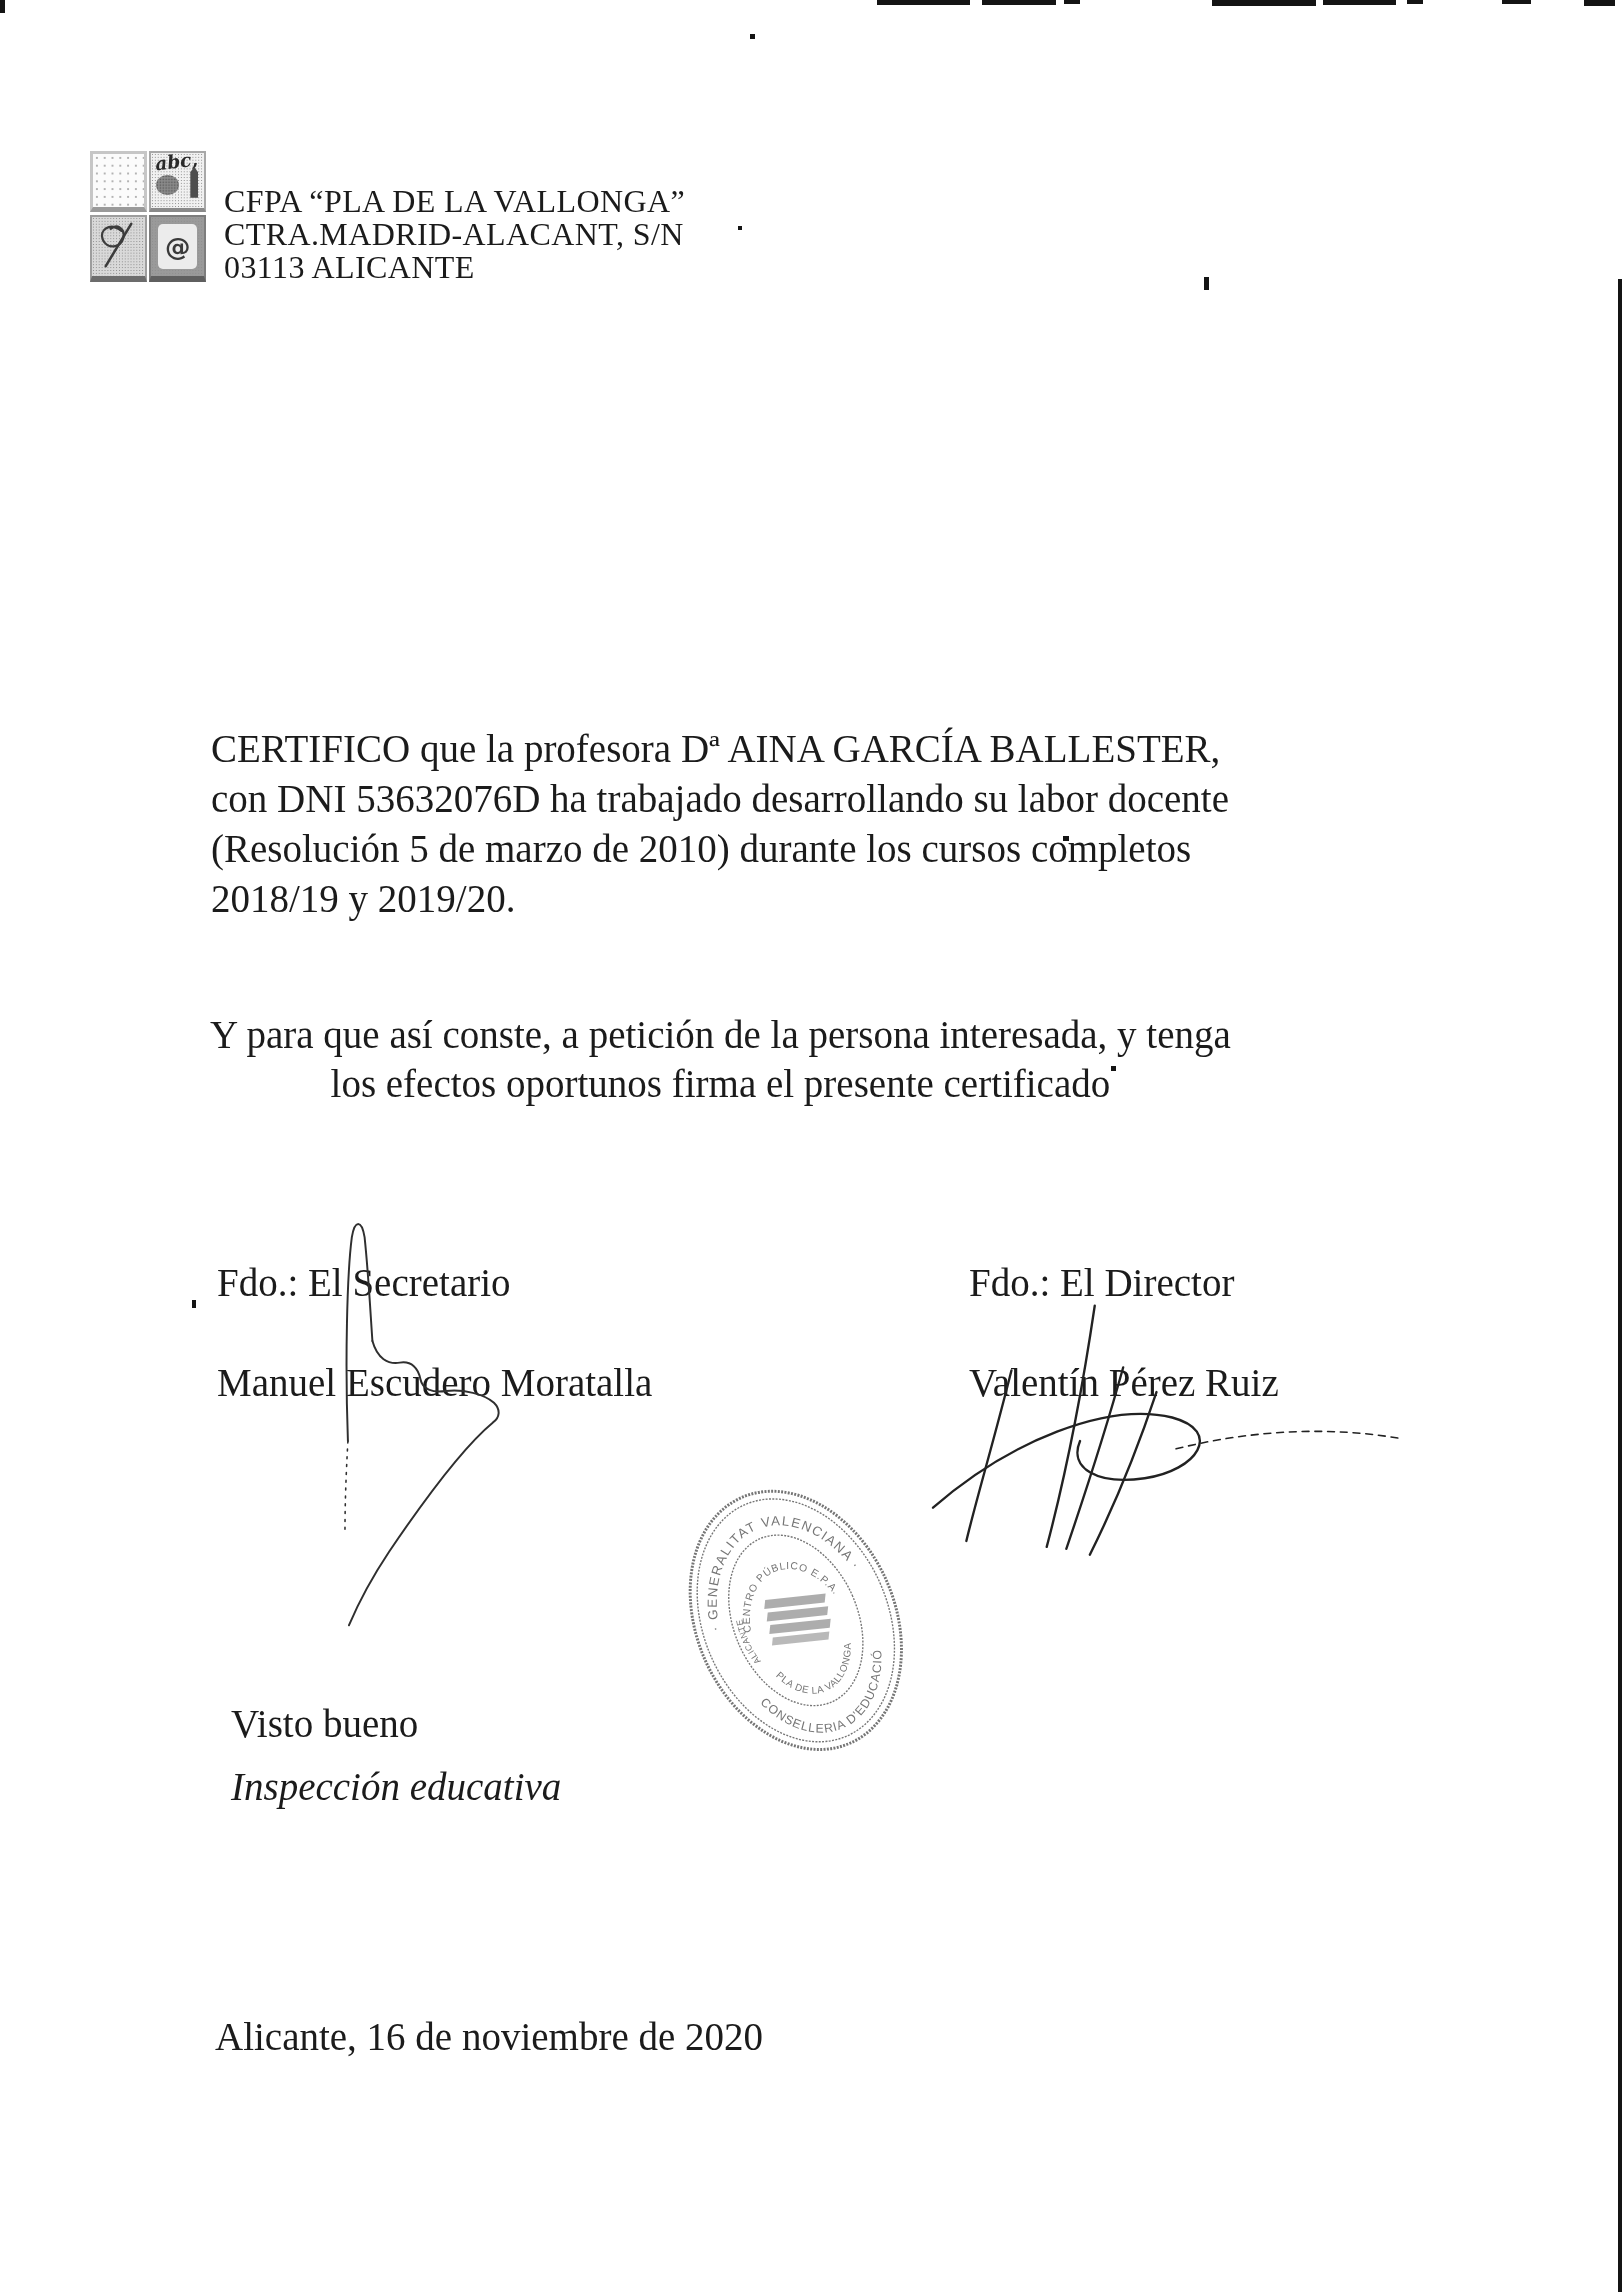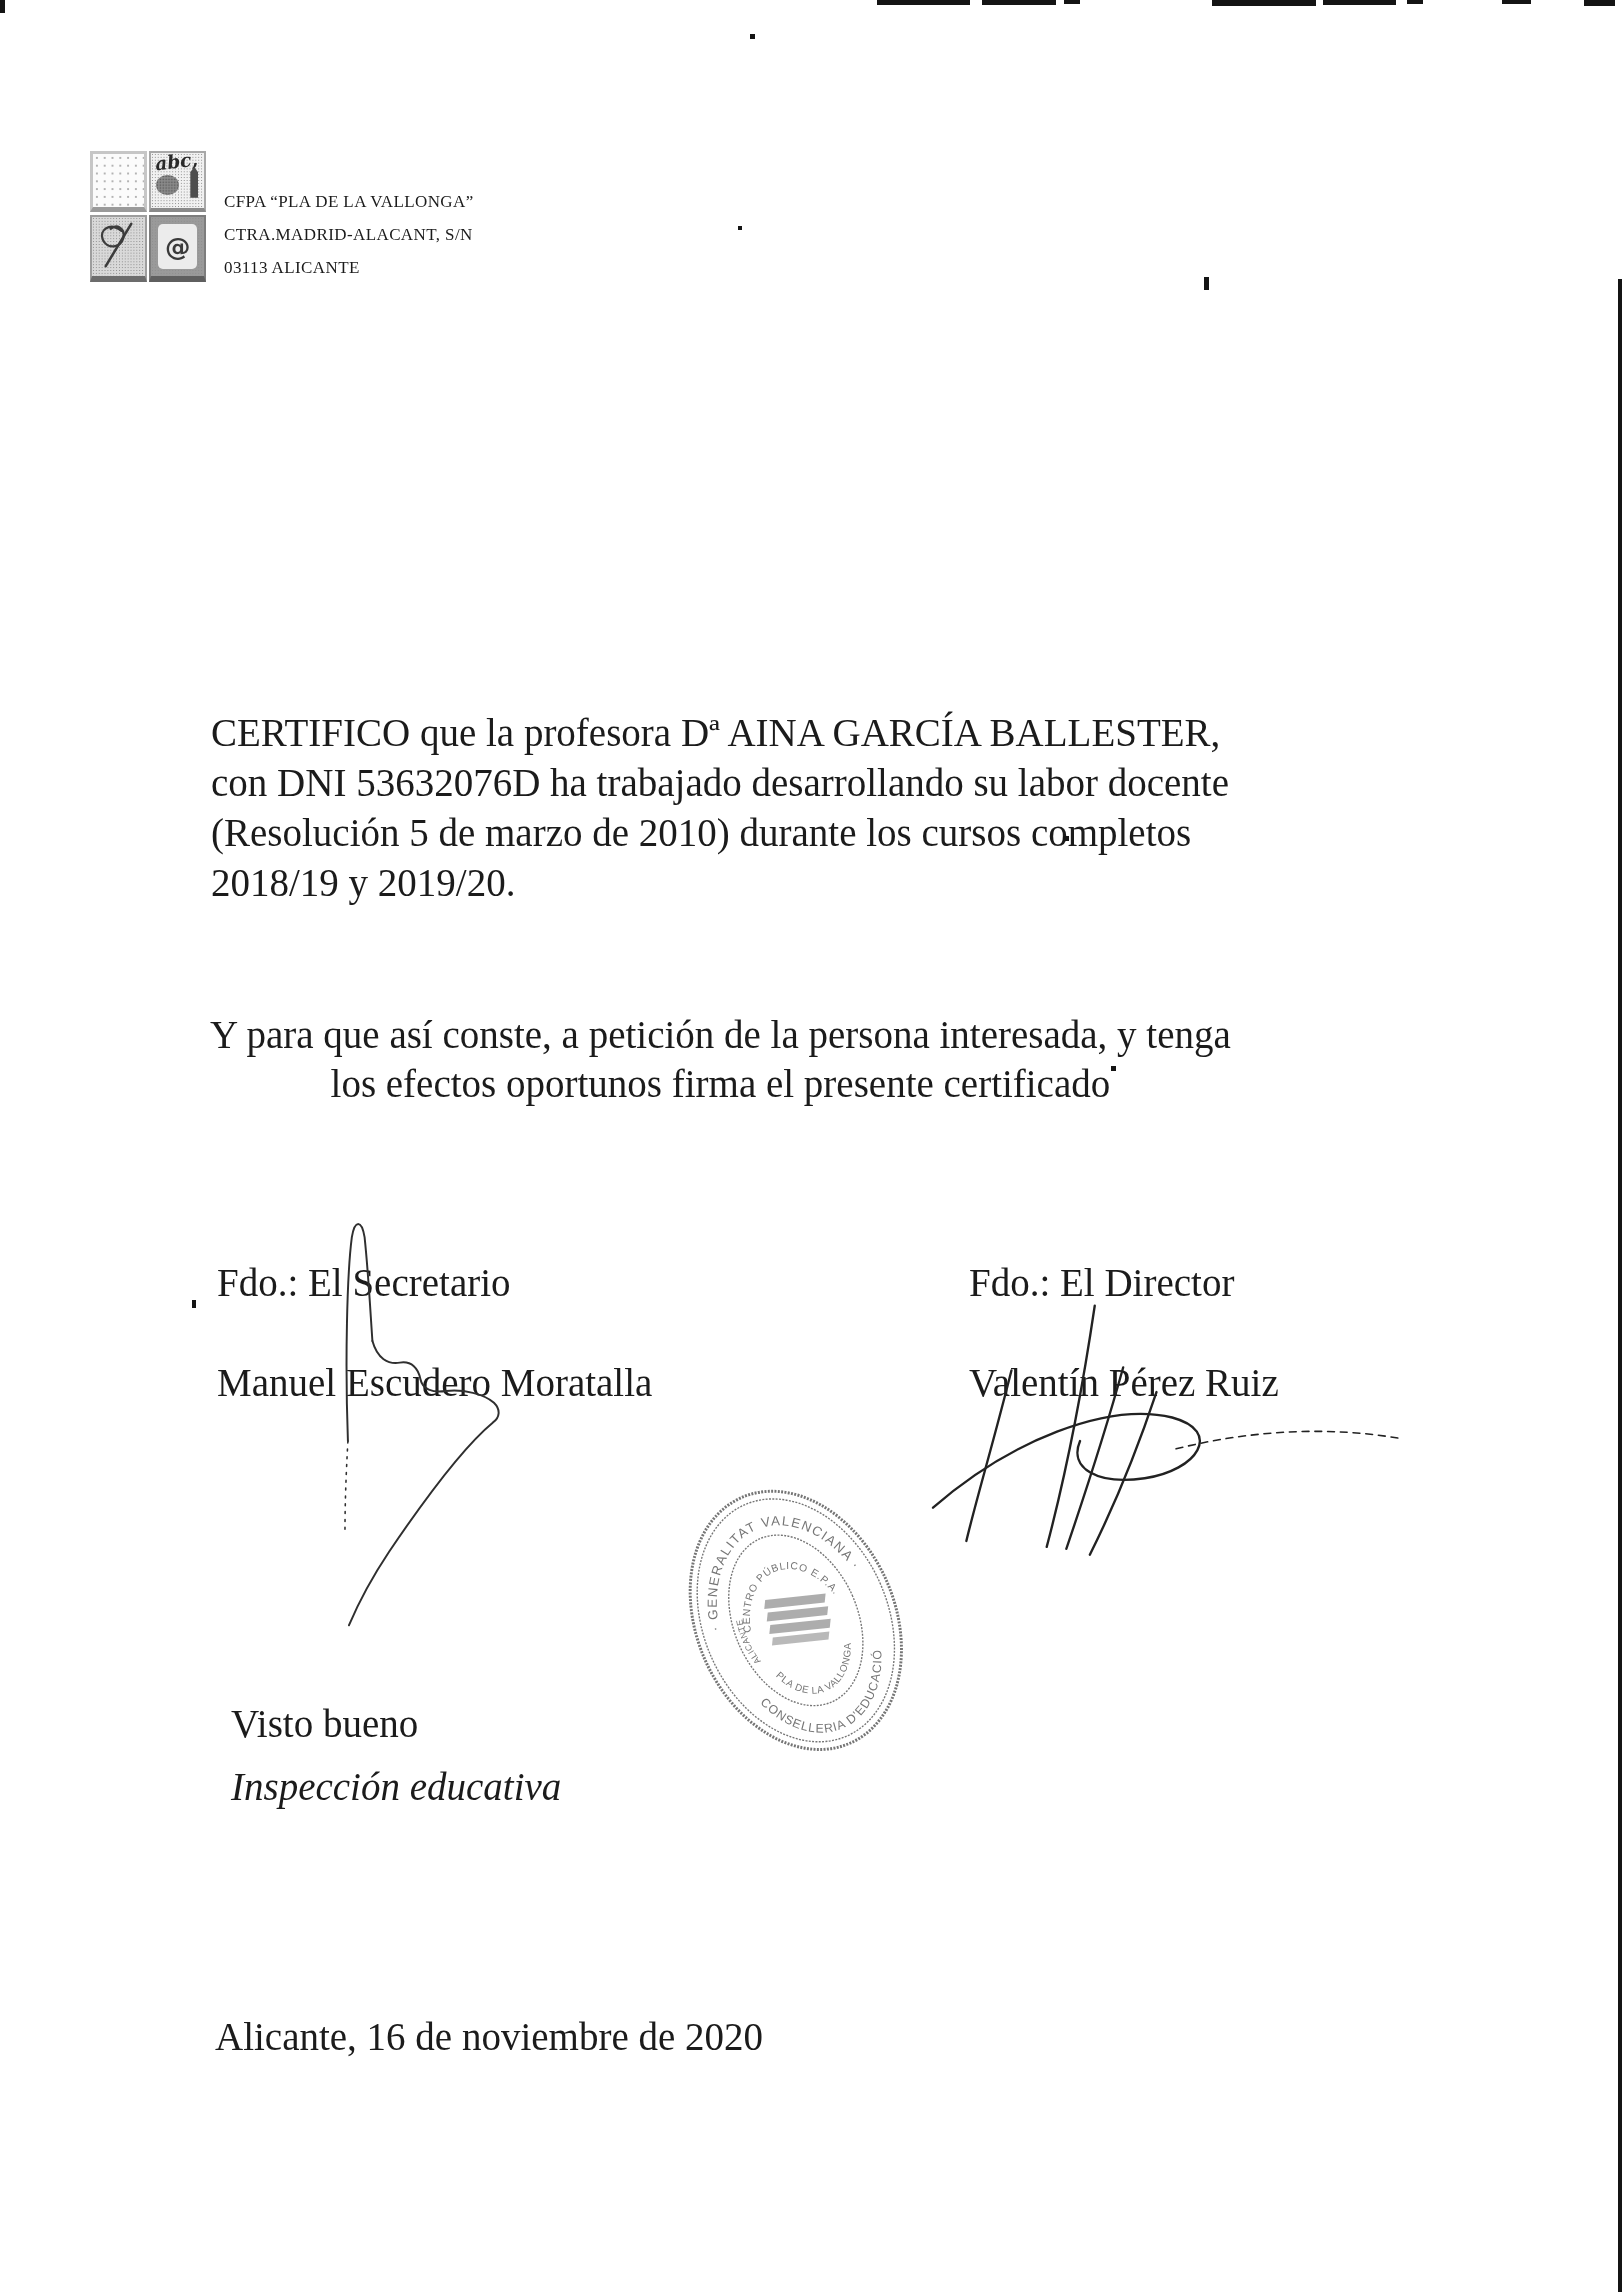--- a/index.html
+++ b/index.html
@@ -6,21 +6,21 @@
   html,body { margin:0; padding:0; background:#e8e8e8; }
   .page {
     position:relative; width:1623px; height:2293px; margin:0 auto;
     background:#ffffff; overflow:hidden;
     font-family:"Liberation Serif","DejaVu Serif",serif; color:#1b1b1b;
   }
   .abs { position:absolute; }
   .tl { white-space:pre; }
 
   
-  .letterhead-text { left:224px; top:185px; font-size:17px; line-height:33px; letter-spacing:0.4px; }
+  .letterhead-text { left:224px; top:185px; font-size:32px; line-height:33px; letter-spacing:0.4px; }
   .logo { left:90px; top:151px; width:116px; height:131px; display:grid;
           grid-template-columns:1fr 1fr; grid-template-rows:1fr 1fr; gap:2.9px; }
   .q { position:relative;
        background-image:radial-gradient(#8d8d8d 0.7px, transparent 0.9px);
        background-size:2.9px 2.9px; }
   .q-tl { background-color:#fbfbfb;
           background-image:radial-gradient(#b3b3b3 0.8px, transparent 1px);
           background-size:7.8px 7.8px; border:3.9px solid #c6c6c6; border-bottom:5.9px solid #9a9a9a; }
   .q-tr { background-color:#f1f1f1; border:2px solid #a8a8a8; border-bottom:4.9px solid #8a8a8a; }
   .q-bl { background-color:#d9d9d9; border:2px solid #9d9d9d; border-bottom:6.9px solid #6c6c6c; }
@@ -32,21 +32,21 @@
            background-image:radial-gradient(#4f4f4f 0.8px, transparent 1px); background-size:2.9px 2.9px; }
   .pencil { position:absolute; right:5.9px; top:13.7px; width:7.8px; height:31px; background:#4e4e4e;
             clip-path:polygon(50% 0,100% 18%,100% 100%,0 100%,0 18%); }
   .atbox { position:absolute; inset:6.9px; background:#ececec; border-radius:4.9px;
            display:flex; align-items:center; justify-content:center; }
   .atbox span { font-family:"DejaVu Sans",sans-serif; font-size:25.5px; font-weight:bold; color:#3a3a3a; }
 
   
   .bodytxt { font-size:39px; }
   .p-intro   { left:209px; top:506px;  line-height:56px; }
-  .p-cert    { left:211px; top:708px;  line-height:50px; }
+  .p-cert    { left:211px; top:724px;  line-height:50px; }
   .p-closing { left:210px; top:1010px; line-height:49px;text-align:center; }
   .lbl-sec  { left:217px; top:1260px; }
   .lbl-dir  { left:969px; top:1260px;text-align:center; }
   .name-sec { left:217px; top:1360px; }
   .name-dir { left:969px; top:1360px; }
   .visto    { left:231px; top:1659px;margin-top:42px; }
   .inspec   { left:231px; top:1764px;font-style:italic; }
   .dateline { left:215px; top:2014px; }
 
   

